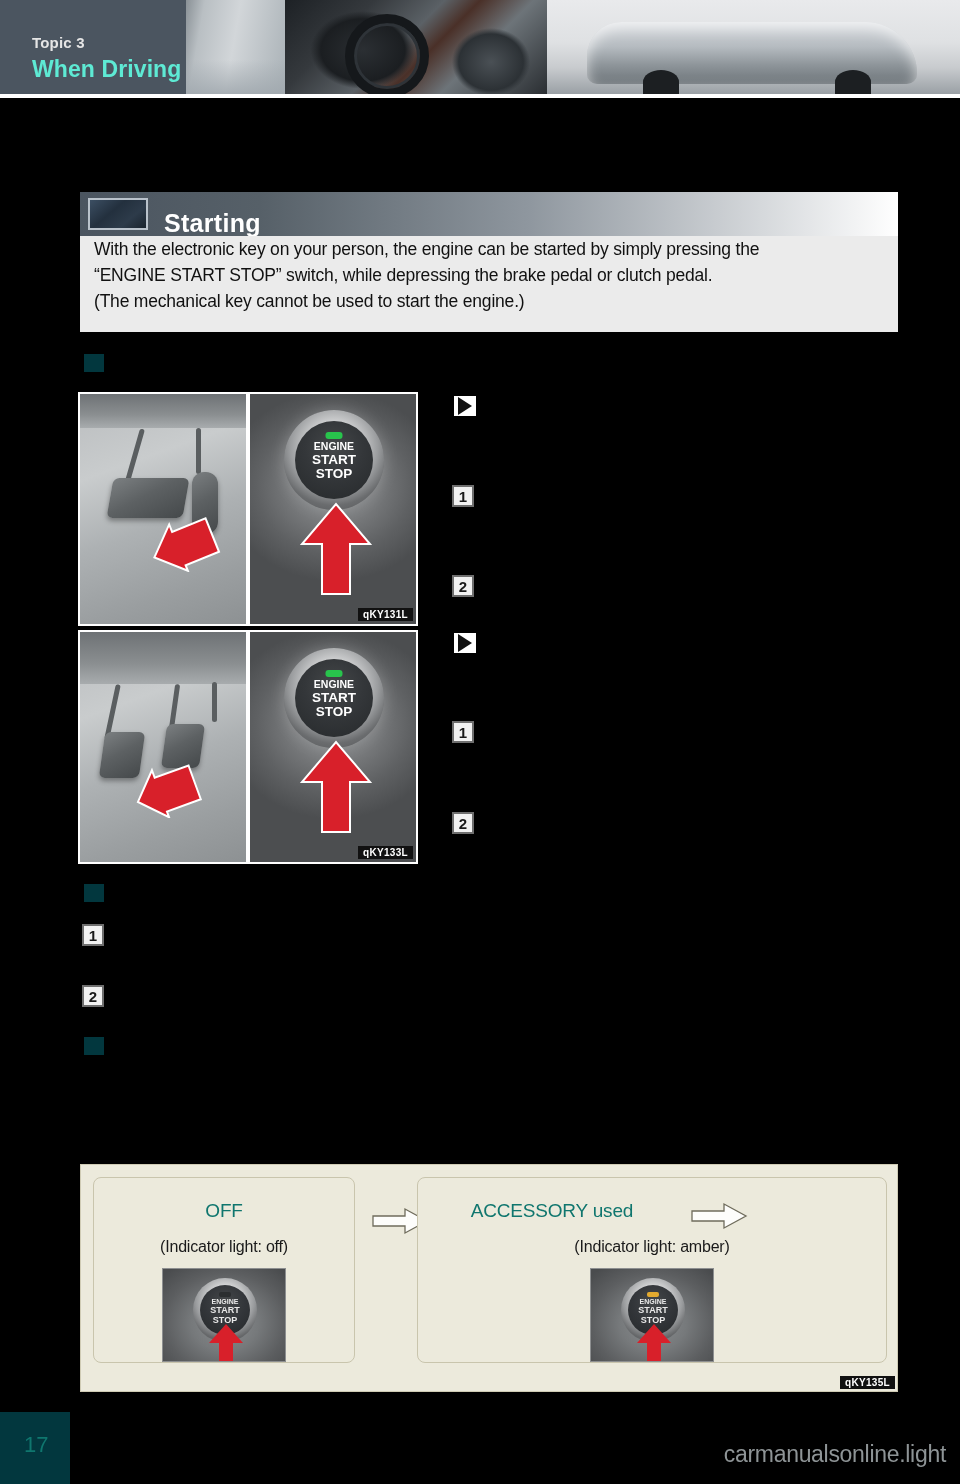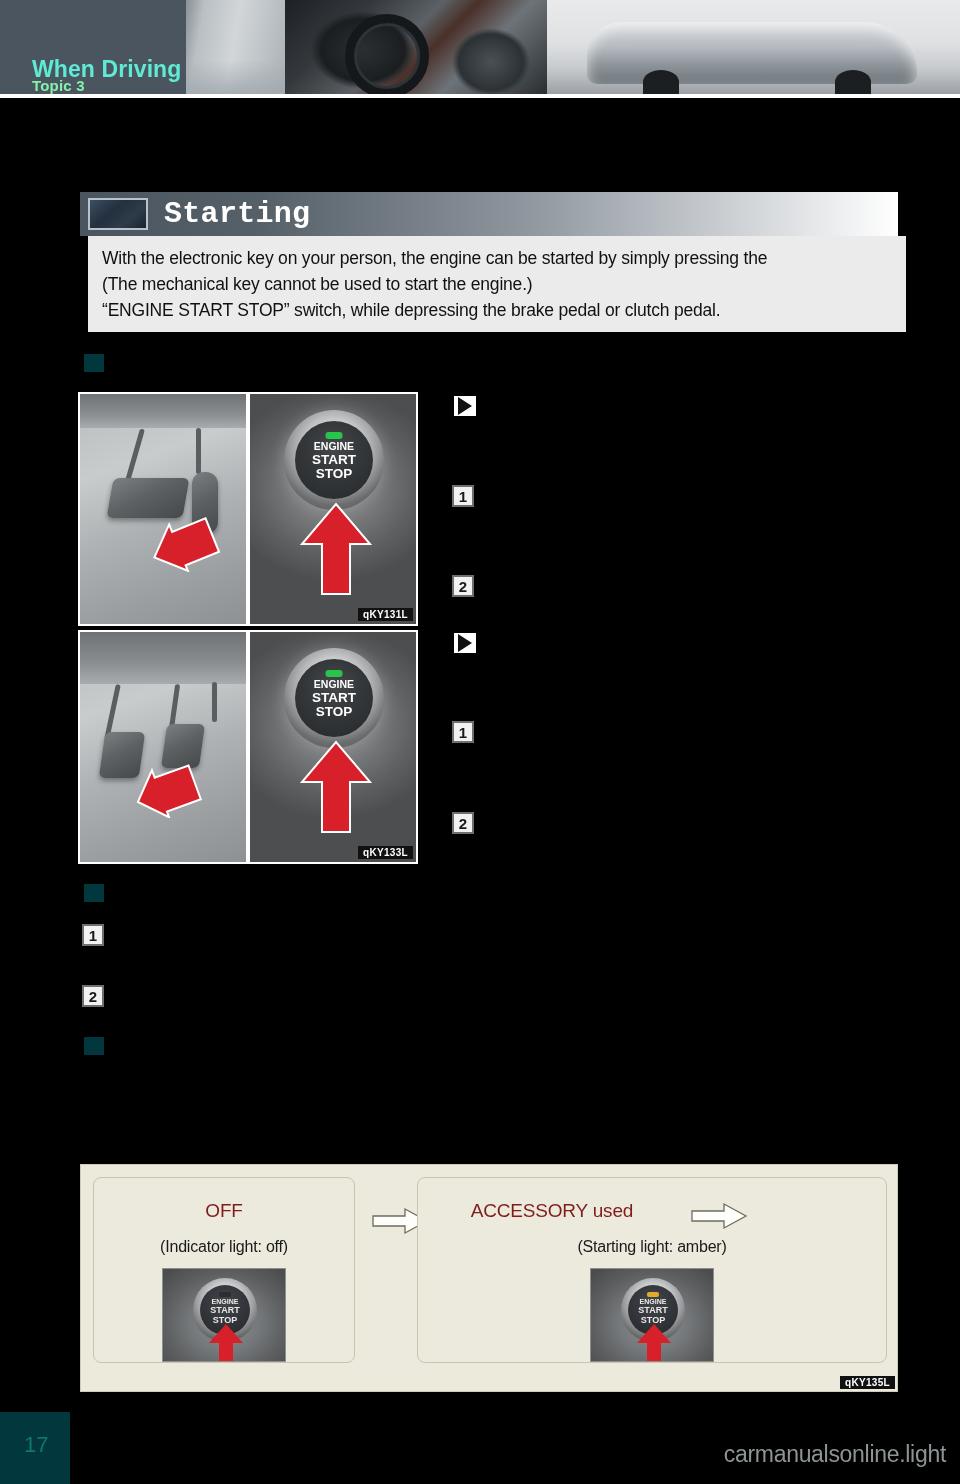--- a/index.html
+++ b/index.html
@@ -39,37 +39,37 @@
   }
   .hs-car::before { content:""; position:absolute; left: 40px; top: 22px; width: 330px; height: 62px;
     border-radius: 60px 90px 18px 18px;
     background: linear-gradient(180deg, #d7dade 0%, #b5bbc0 40%, #8d9499 70%, #6e757a 100%);
     box-shadow: inset 0 6px 14px rgba(255,255,255,.65); }
   .hs-car::after { content:""; position:absolute; left: 96px; top: 70px; width: 36px; height: 24px;
     border-radius: 50% 50% 0 0; background:#1c1f22;
     box-shadow: 192px 0 0 #1c1f22; }
   .header-tab { position: absolute; left: 0; top: 0; width: 186px; height: 94px;
     background: #4b5560; }
-  .header-tab .t1 { position: absolute; left: 32px; top: 34px; color: #86efac;
-    font-size: 15px; font-weight: bold; letter-spacing: .2px; margin-top: 43px; }
+  .header-tab .t1 { position: absolute; left: 32px; top: 34px; color: #e5e5e5;
+    font-size: 15px; font-weight: bold; letter-spacing: .2px; }
   .header-tab .t2 { position: absolute; left: 32px; top: 56px; color: #5eead4;
     font-size: 23px; font-weight: bold; letter-spacing: .1px; }
   .header-rule { position: absolute; left: 0; top: 94px; width: 960px; height: 4px; background: #fff; }
 
   
   .banner { position: absolute; left: 80px; top: 192px; width: 818px; height: 44px;
     background: linear-gradient(90deg, #4b5560 0%, #566068 22%, #8f979f 55%, #c8ccd0 78%, #ffffff 100%); }
   .banner-icon { position: absolute; left: 8px; top: 6px; width: 60px; height: 32px;
     background: linear-gradient(140deg, #3c4f63 0%, #23303e 40%, #2d3b4a 70%, #1a242e 100%);
     border: 2px solid #b9c2cb; }
-  .banner-title { position: absolute; left: 84px; top: 5px; color: #fff;
-    font-size: 30px; font-weight: bold; letter-spacing: .3px; font-family: Liberation Mono, monospace; }
-
-  .intro { position: absolute; left: 88px; top: 236px; width: 818px; height: 96px;
-    background: #ebebeb; padding: 9px 14px 0 14px; }
+  .banner-title { position: absolute; left: 84px; top: 17px; color: #fff;
+    font-size: 25px; font-weight: bold; letter-spacing: .3px; }
+
+  .intro { position: absolute; left: 80px; top: 236px; width: 818px; height: 96px;
+    background: #ebebeb; padding: 0 14px 0 14px; }
   .intro p { color: #111; font-size: 17.5px; line-height: 26px; letter-spacing: -.2px; }
 
   
   .sq { position: absolute; width: 20px; height: 18px; background: #02373e; }
   .numbox { position: absolute; width: 22px; height: 22px; background: #f2f2f2;
     border: 2px solid #6f6f6f; color: #1a1a1a; font-size: 15px; font-weight: bold;
     display: flex; align-items: center; justify-content: center; line-height: 1; }
   .tri-wrap { position: absolute; width: 22px; height: 20px; background: #ffffff; }
   .tri-wrap i { position: absolute; left: 4px; top: 1px; width: 0; height: 0;
     border-left: 14px solid #111; border-top: 9px solid transparent; border-bottom: 9px solid transparent; }
@@ -107,21 +107,21 @@
     font-family: "Liberation Sans", sans-serif; }
 
   
   .mode-box { position: absolute; left: 80px; top: 1164px; width: 818px; height: 228px;
     background: #eceadc; border: 1px solid #cfcbb4; }
   .mode-card { position: absolute; top: 12px; height: 186px; border: 1px solid #c9c5ad;
     border-radius: 8px; background: #eceadc; }
   .mc-off { left: 12px; width: 262px; }
   .mc-on  { left: 336px; width: 470px; }
   .mode-title { position: absolute; top: 22px; width: 100%; text-align: center;
-    color: #7f1d1d; font-size: 19px; letter-spacing: -.2px; }
+    color: #0f766e; font-size: 19px; letter-spacing: -.2px; }
   .mode-sub { position: absolute; top: 60px; width: 100%; text-align: center;
     color: #1a1a1a; font-size: 16px; letter-spacing: -.2px; }
   .mode-photo { position: absolute; top: 90px; left: 50%; transform: translateX(-50%);
     width: 124px; height: 94px; border: 1px solid #8d8f90; overflow: hidden;
     background: radial-gradient(ellipse 84px 70px at 62px 54px, #8b8e90 0%, #76797b 40%, #5c5e60 72%, #4a4c4e 100%); }
   .mp-ring { position: absolute; left: 30px; top: 9px; width: 64px; height: 64px; border-radius: 50%;
     background: radial-gradient(circle at 50% 36%, #f3f3f3 0%, #d4d5d6 30%, #9a9c9e 56%, #66686a 74%, #4c4e50 100%); }
   .mp-core { position: absolute; left: 7px; top: 7px; width: 50px; height: 50px; border-radius: 50%;
     background: radial-gradient(circle at 50% 35%, #45484a 0%, #33363a 48%, #25282a 100%); }
   .mp-led { position: absolute; left: 50%; top: 7px; transform: translateX(-50%);
@@ -158,22 +158,22 @@
   </div>
   <div class="header-rule"></div>
 
   <div class="banner">
     <div class="banner-icon"></div>
     <div class="banner-title">Starting</div>
   </div>
 
   <div class="intro">
     <p>With the electronic key on your person, the engine can be started by simply pressing the</p>
+    <p>“ENGINE START STOP” switch, while depressing the brake pedal or clutch pedal.</p>
     <p>(The mechanical key cannot be used to start the engine.)</p>
-    <p>“ENGINE START STOP” switch, while depressing the brake pedal or clutch pedal.</p>
   </div>
 
   <div class="sq" style="left:84px; top:354px;"></div>
 
   <div class="photo" style="left:78px; top:392px; width:340px; height:234px;">
     <div class="ph-left">
       <div class="dash"></div>
       <div class="pedal-arm" style="left:52px; top:34px; width:5px; height:58px; transform:rotate(16deg);"></div>
       <div class="pedal-arm" style="left:116px; top:34px; width:5px; height:46px;"></div>
       <div class="pedal" style="left:30px; top:84px; width:76px; height:40px; transform:skewX(-10deg);"></div>
@@ -287,21 +287,21 @@
       </svg>
     </div>
 
     <div class="mode-card mc-on">
       <div class="mode-title" style="left:0; width:268px; text-align:center;">ACCESSORY used</div>
       <div class="mode-arrow" style="left:272px; top:24px;">
         <svg width="58" height="28" viewBox="0 0 58 28">
           <path d="M2 9 L34 9 L34 2 L56 14 L34 26 L34 19 L2 19 Z" fill="#fdfdfb" stroke="#6f6c5c" stroke-width="1.3"></path>
         </svg>
       </div>
-      <div class="mode-sub">(Starting light: amber)</div>
+      <div class="mode-sub">(Indicator light: amber)</div>
       <div class="mode-photo">
         <div class="mp-ring">
           <div class="mp-core">
             <div class="mp-led amber"></div>
             <div class="mp-label">
               <div>ENGINE</div>
               <div class="big">START</div>
               <div class="big">STOP</div>
             </div>
           </div>

